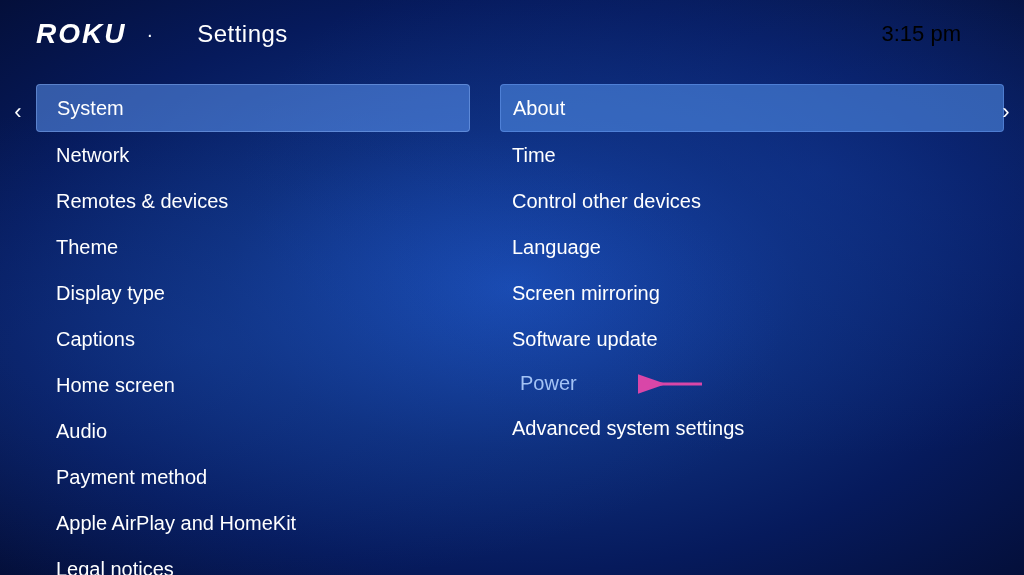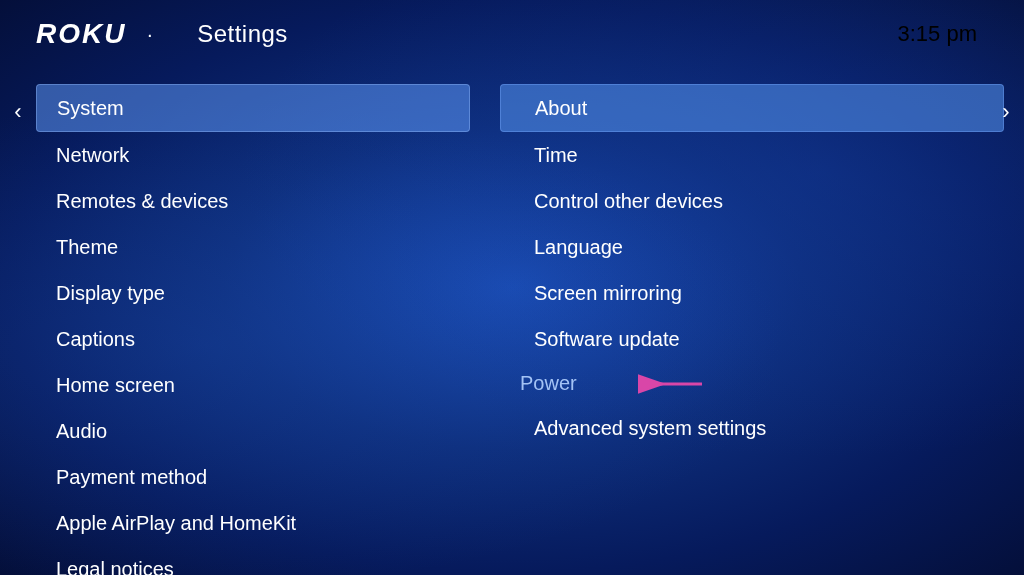--- a/index.html
+++ b/index.html
@@ -37,21 +37,21 @@
       height: 100%;
       display: flex;
       flex-direction: column;
     }
 
     
     .header {
       display: flex;
       justify-content: space-between;
       align-items: center;
-      padding: 18px 47px 14px 36px;
+      padding: 18px 63px 14px 36px;
       text-align: right;
     }
 
     .header-left {
       display: flex;
       align-items: center;
       gap: 14px;
     }
 
     .roku-logo {
@@ -158,21 +158,21 @@
       height: 36px;
       display: flex;
       align-items: center;
       justify-content: center;
       font-size: 22px;
       color: white;
       cursor: pointer;
     }
 
     .right-menu-item {
-      padding: 10px 34px;
+      padding: 10px 12px;
       font-size: 20px;
       font-weight: 400;
       color: rgba(180, 210, 255, 0.9);
       cursor: pointer;
       border-radius: 4px;
       line-height: 1.3;
     }
 
     .right-menu-item.selected {
       background: rgba(80, 140, 230, 0.6);

